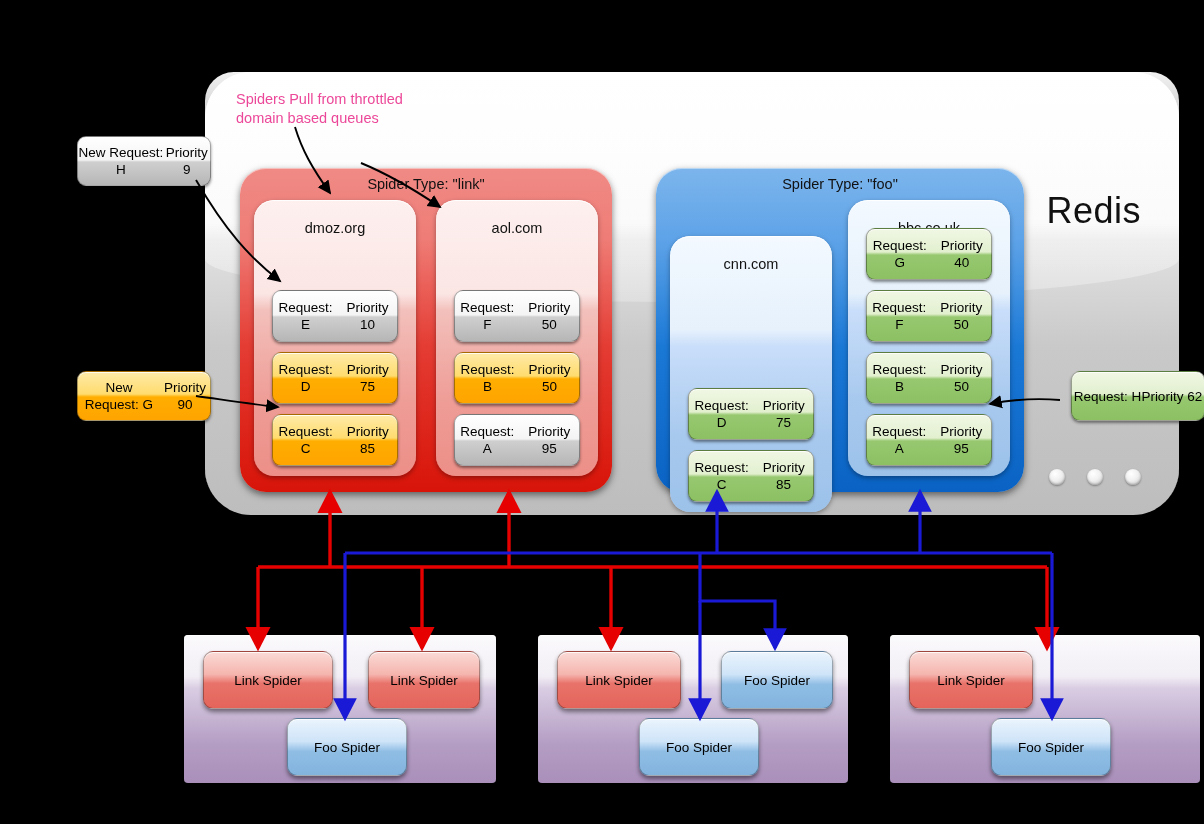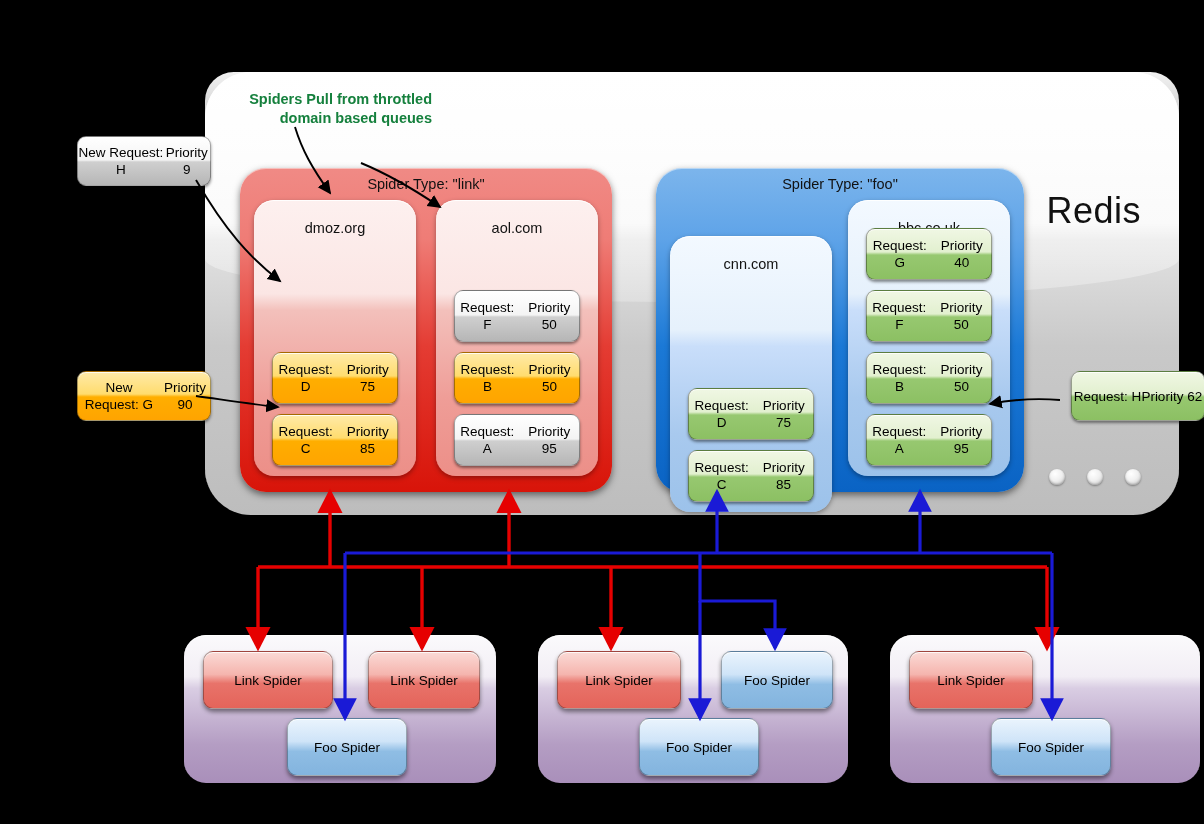--- a/index.html
+++ b/index.html
@@ -85,37 +85,37 @@
   .chip.orange{background:linear-gradient(180deg,#ffeaa8 0%,#ffdc6e 46%,#ffae00 52%,#ffa400 100%);}
   .chip.green{background:linear-gradient(180deg,#f0f7e4 0%,#e2f0cf 46%,#97c870 52%,#8cc063 100%);}
 
   .chip.wide{width:132px;}
 
   
   .side-chip{position:absolute;}
 
   
   .host{
-    position:absolute;height:148px;border-radius:22px;
+    position:absolute;height:148px;border-radius:4px;
     background:linear-gradient(180deg,#fbfafc 0%,#f2eef5 28%,#d9cde3 36%,#b49dc3 74%,#a98fba 100%);
     box-shadow:0 4px 8px rgba(0,0,0,.5),inset 0 1px 0 rgba(255,255,255,.85);
   }
   .spider{
     position:absolute;height:56px;border-radius:10px;
     display:flex;align-items:center;justify-content:center;
     font-size:13.5px;color:#000;
     box-shadow:0 3px 4px rgba(0,0,0,.45),inset 0 1px 0 rgba(255,255,255,.8);
     border:1px solid rgba(0,0,0,.3);
   }
   .spider.link{background:linear-gradient(180deg,#fbdad6 0%,#f5b5ae 40%,#e8736a 56%,#e4645a 100%);}
   .spider.foo{background:linear-gradient(180deg,#eaf4fd 0%,#cfe4f8 40%,#8fbde4 58%,#83b4de 100%);}
 
   
   .callout{
-    position:absolute;font-size:14.5px;line-height:19px;text-align:right;color:#15803d;font-weight:bold;
+    position:absolute;font-size:14.5px;line-height:19px;text-align:left;color:#ec4899;
   }
 
   svg.overlay{position:absolute;left:0;top:0;width:1204px;height:824px;pointer-events:none;}
 </style>
 </head>
 <body>
 
 <div class="stage">
 
   <div class="redis-panel">
@@ -134,20 +134,24 @@
     <div class="domain red" style="left:14px;">
       <div class="domain-title">dmoz.org</div>
       <div class="queue">
         <div class="chip orange">
           <span>Request: C</span>
           <span>Priority 85</span>
         </div>
         <div class="chip orange">
           <span>Request: D</span>
           <span>Priority 75</span>
+        </div>
+        <div class="chip grey">
+          <span>Request: E</span>
+          <span>Priority 10</span>
         </div>
       </div>
     </div>
 
     <div class="domain red" style="left:196px;">
       <div class="domain-title">aol.com</div>
       <div class="queue">
         <div class="chip grey">
           <span>Request: A</span>
           <span>Priority 95</span>

